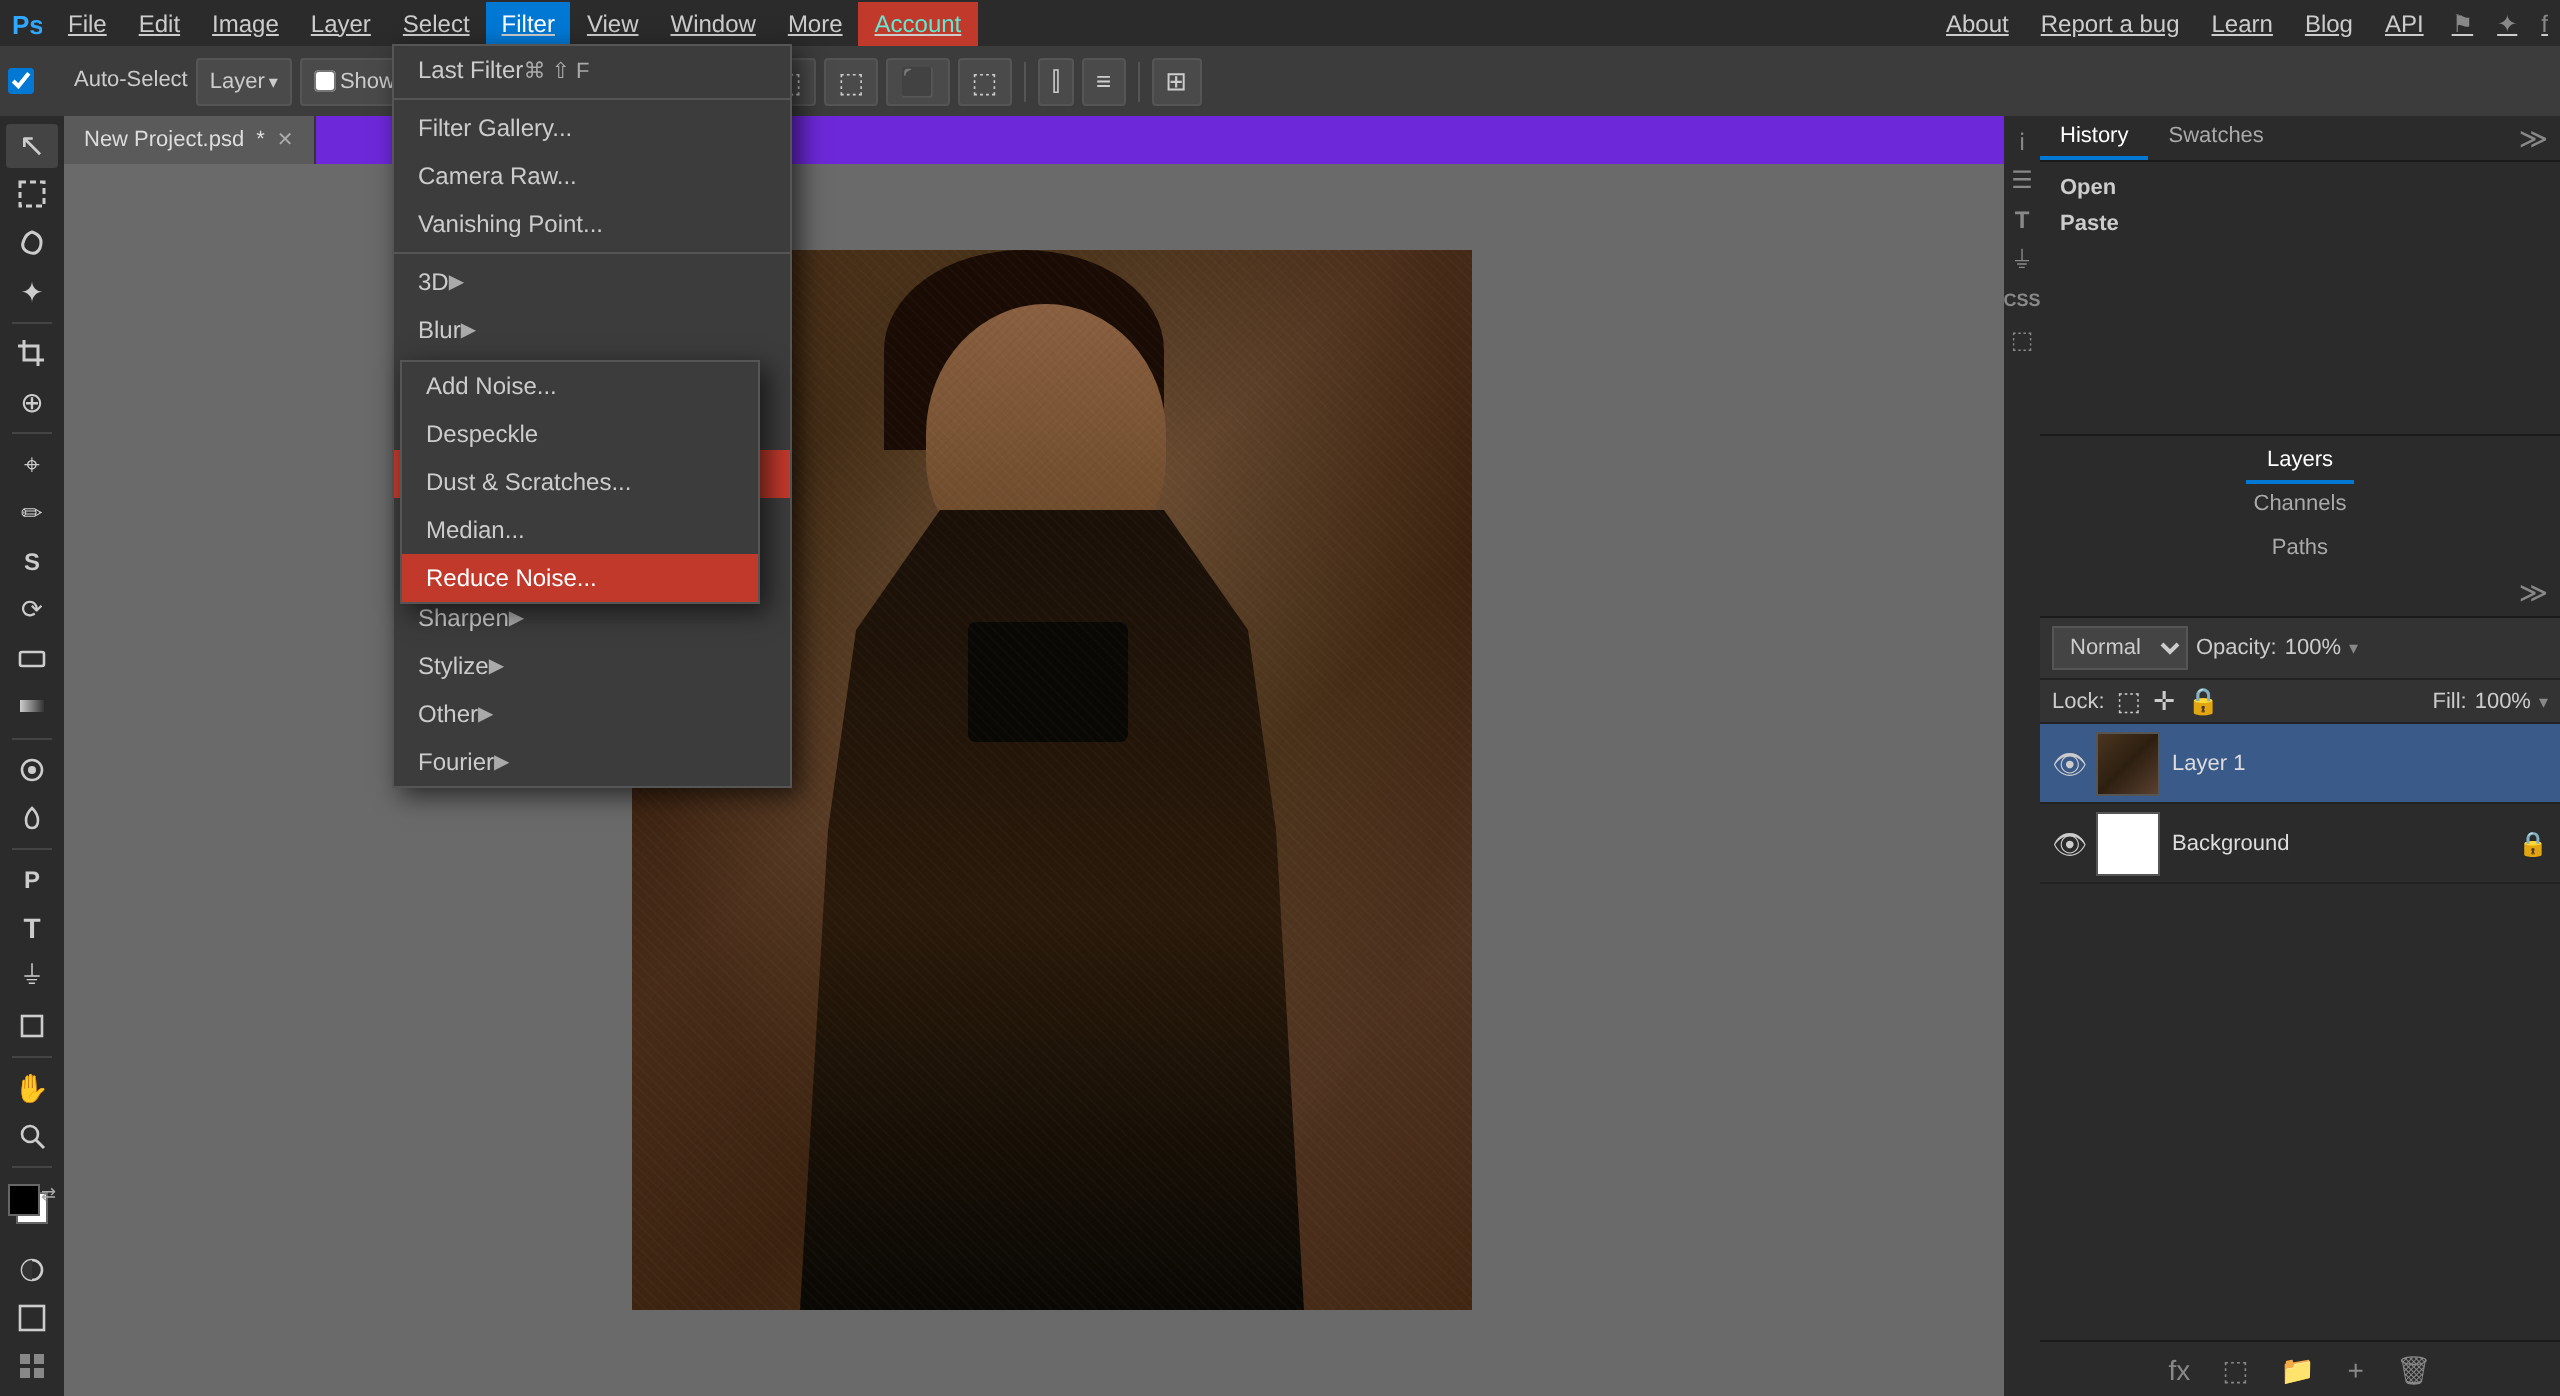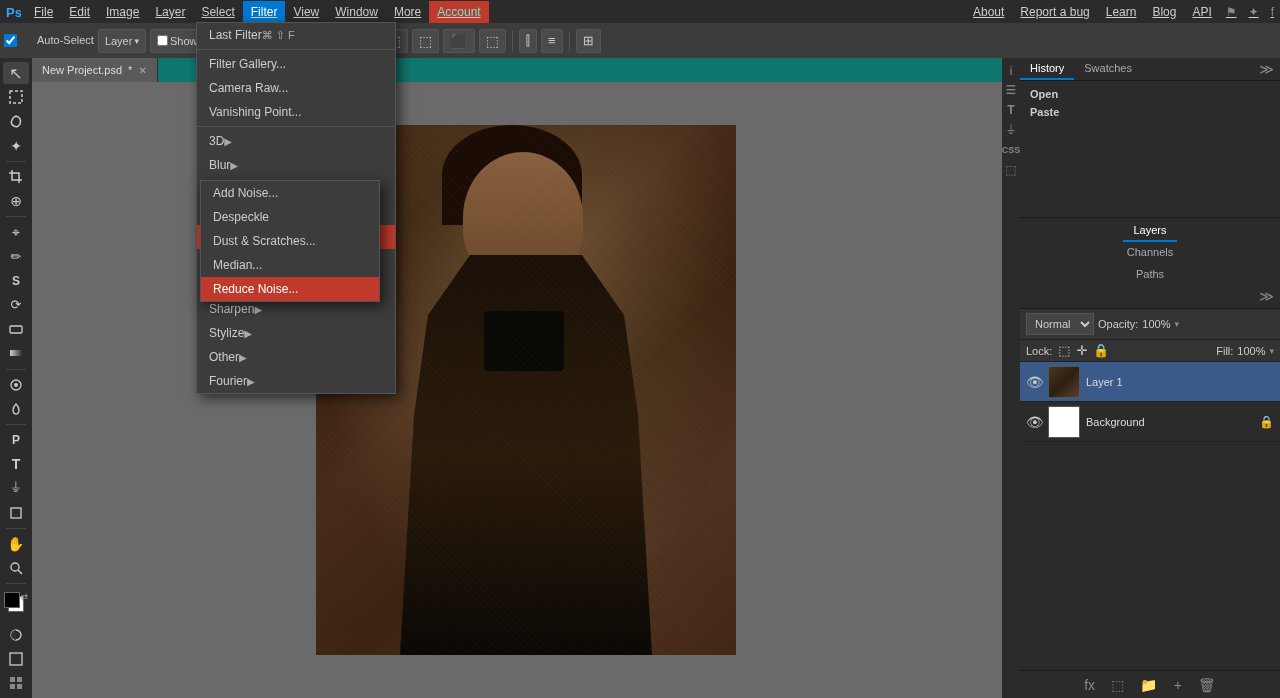--- a/index.html
+++ b/index.html
@@ -118,21 +118,21 @@
       background: #4a4a4a;
       display: flex;
       align-items: center;
       justify-content: center;
       overflow: hidden;
     }
     #canvas-tab {
       position: absolute;
       top: 0; left: 0;
       height: 24px;
-      background: #0f766e;
+      background: #6d28d9;
       width: 100%;
       display: flex;
       align-items: center;
     }
     .canvas-tab-item {
       height: 24px;
       padding: 0 10px;
       background: #5a5a5a;
       border-right: 1px solid #333;
       display: flex; align-items: center; gap: 6px;

